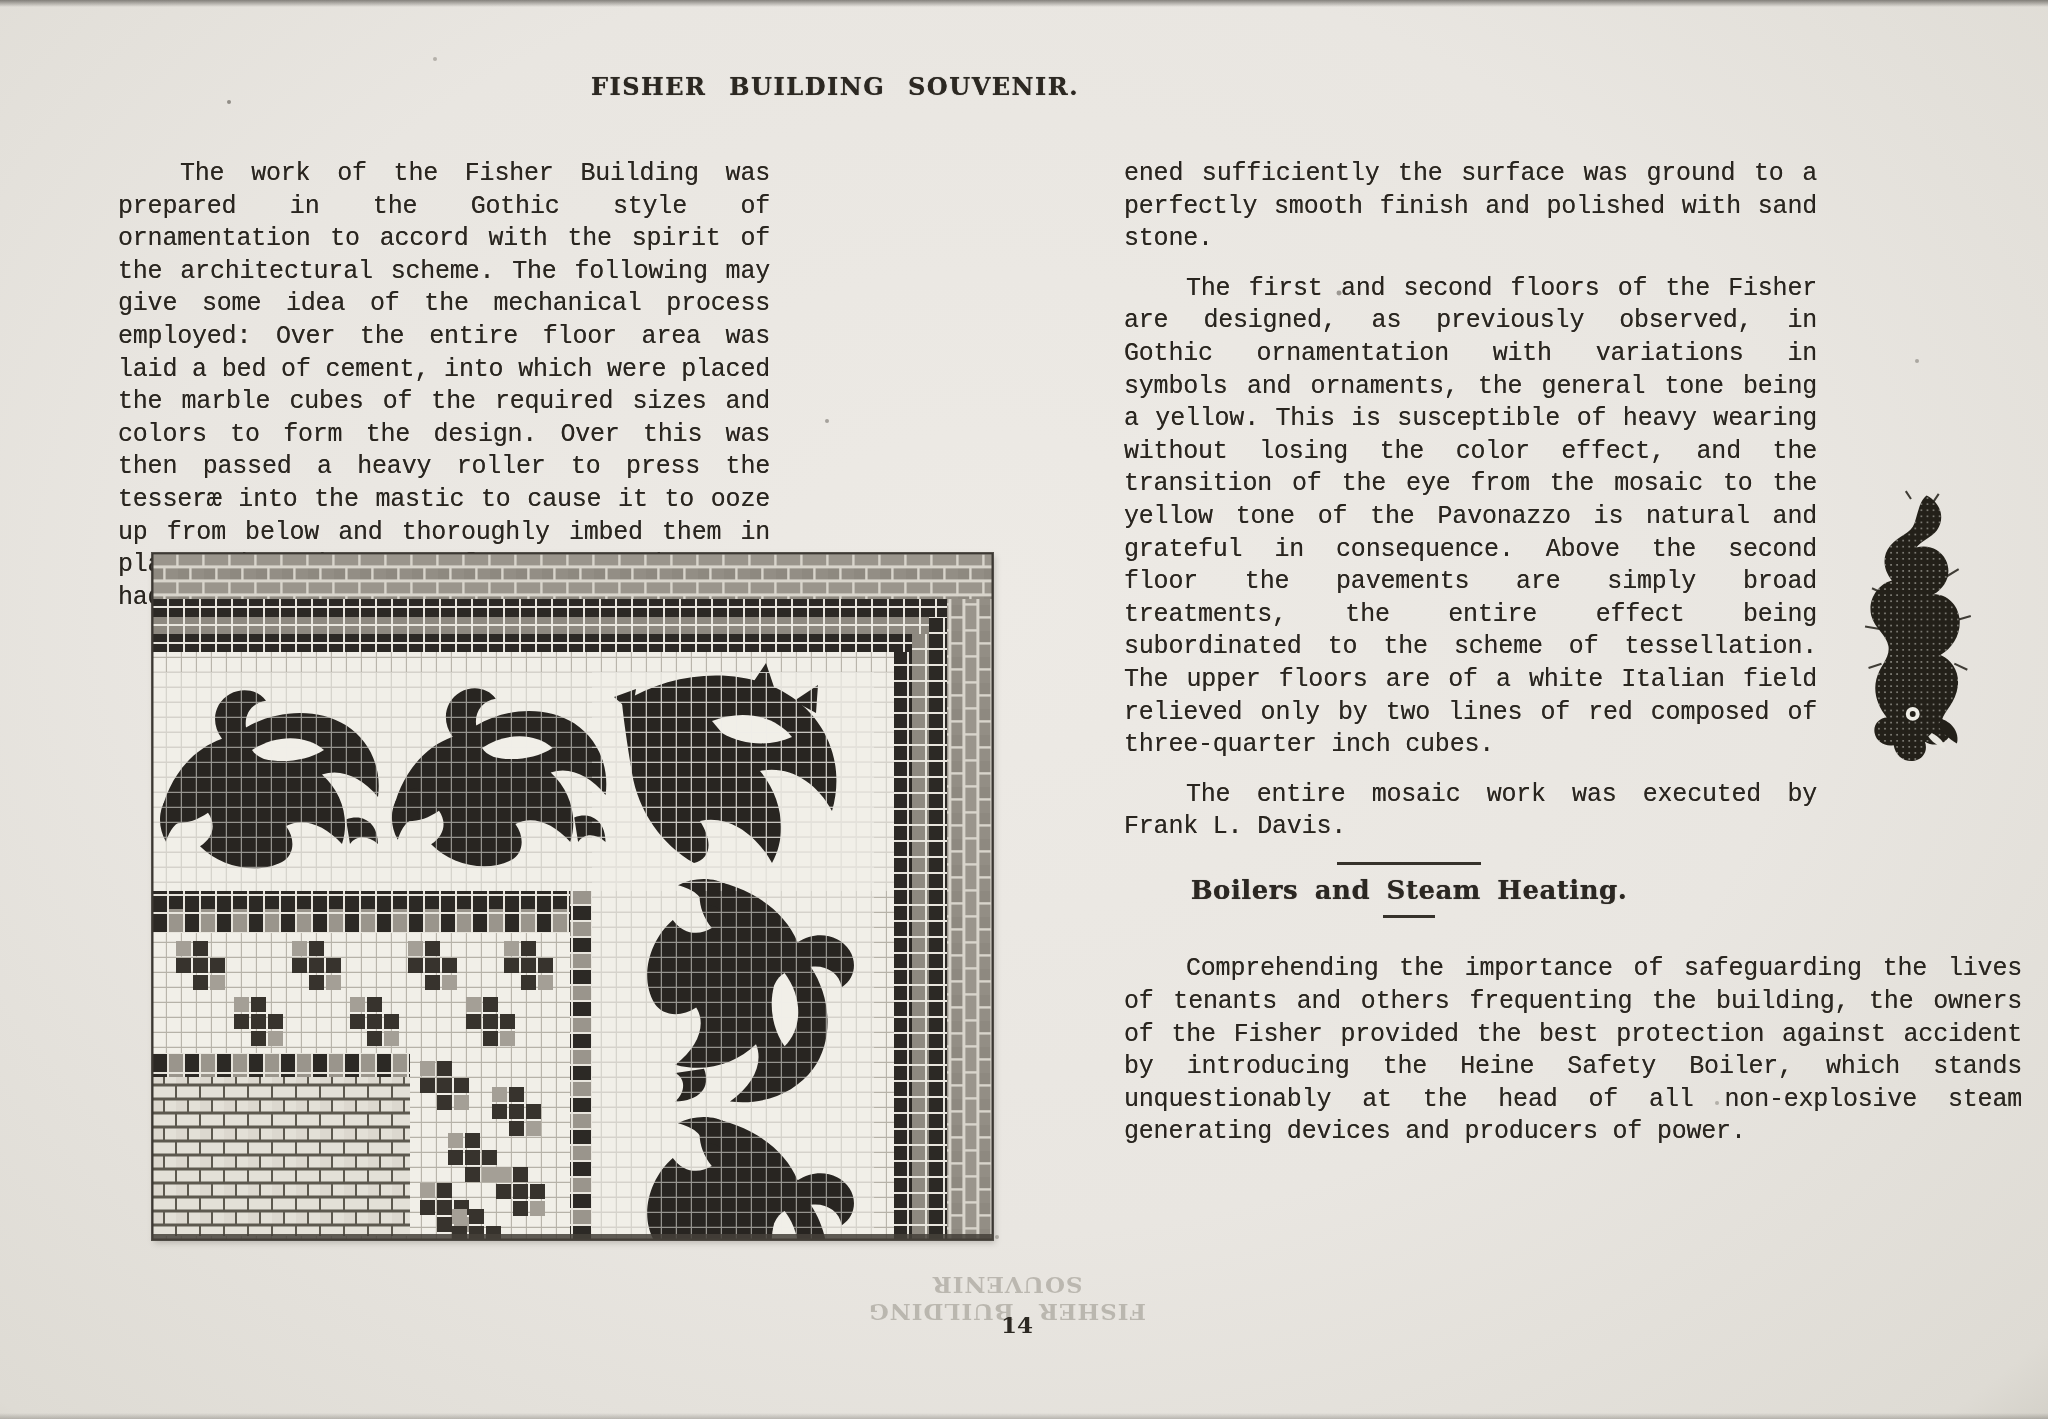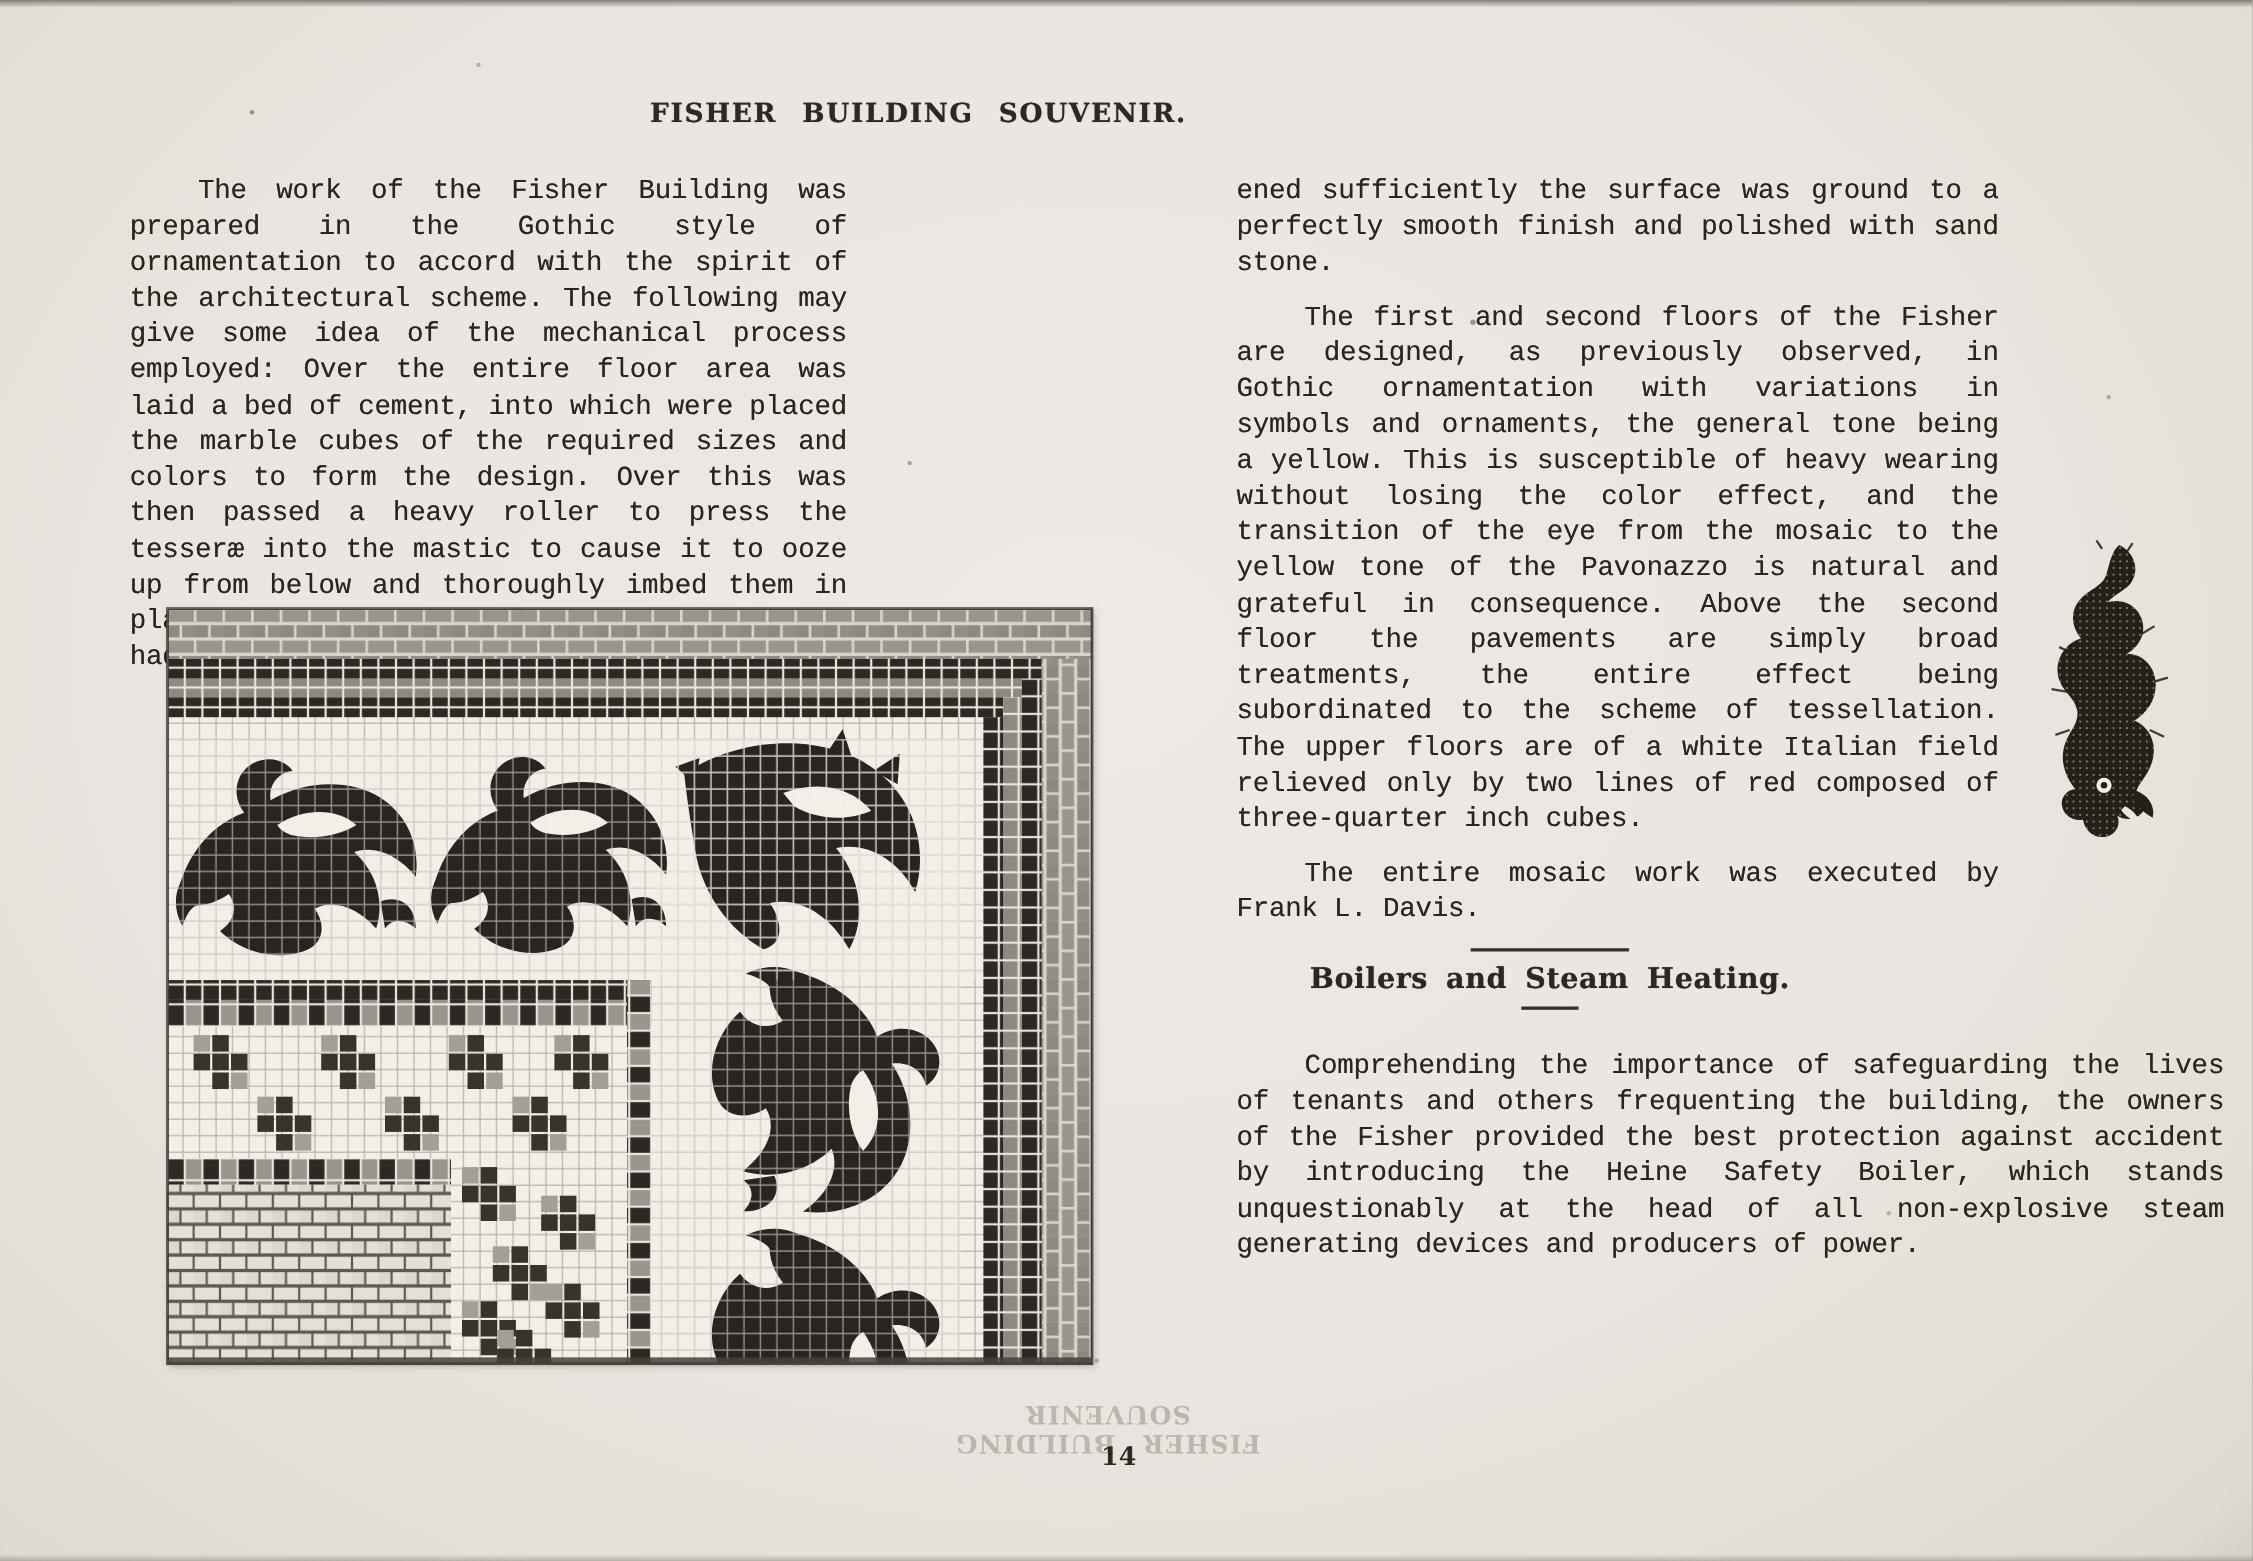--- a/index.html
+++ b/index.html
@@ -13,21 +13,21 @@
     background:linear-gradient(to bottom, rgba(50,47,42,.55), rgba(50,47,42,0));}
   .edge-bottom{position:absolute;left:0;bottom:0;width:100%;height:6px;
     background:linear-gradient(to top, rgba(50,47,42,.25), rgba(50,47,42,0));}
   .specks{position:absolute;left:0;top:0;width:2px;height:2px;border-radius:50%;
     box-shadow:228px 101px 0 1px rgba(60,55,48,.5), 498px 237px 0 1px rgba(60,55,48,.35),
       826px 420px 0 1px rgba(60,55,48,.4), 1520px 208px 0 1px rgba(60,55,48,.3),
       1916px 360px 0 1px rgba(60,55,48,.35), 1338px 292px 0 1.5px rgba(60,55,48,.45),
       210px 1180px 0 1px rgba(60,55,48,.4), 996px 1236px 0 1px rgba(60,55,48,.3),
       1716px 1102px 0 1px rgba(60,55,48,.3), 434px 58px 0 1px rgba(60,55,48,.3);}
   .header{
-    position:absolute;left:552px;top:88px;width:566px;text-align:center;
+    position:absolute;left:552px;top:72px;width:566px;text-align:center;
     font-weight:bold;font-size:24px;letter-spacing:1.5px;word-spacing:13px;
     color:#2c2822;text-shadow:0 0 .7px rgba(44,40,34,.8);
   }
   .col{position:absolute;font-size:25px;line-height:32.6px;text-shadow:0 0 .6px rgba(41,37,31,.65);}
   .col p{margin:0;text-align:justify;font-family:Liberation Mono, monospace;}
   .col-left{left:118px;top:158px;width:652px;letter-spacing:-0.2px;}
   .col-right{left:1124px;top:158px;width:898px;letter-spacing:-0.2px;}
   .indent{text-indent:62px;}
   .sp{margin-top:17px !important;}
   .fish-float{float:right;width:205px;height:316px;margin-top:311px;}

